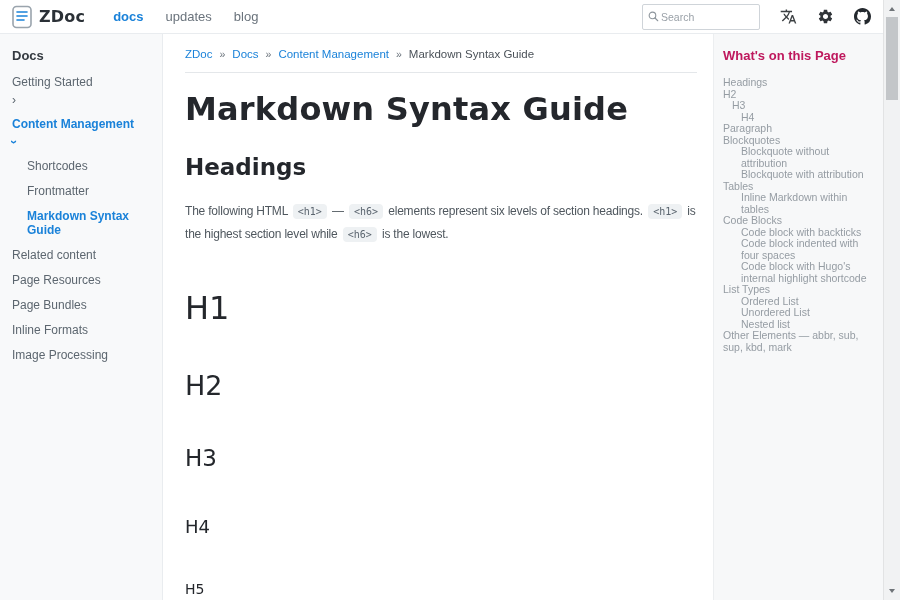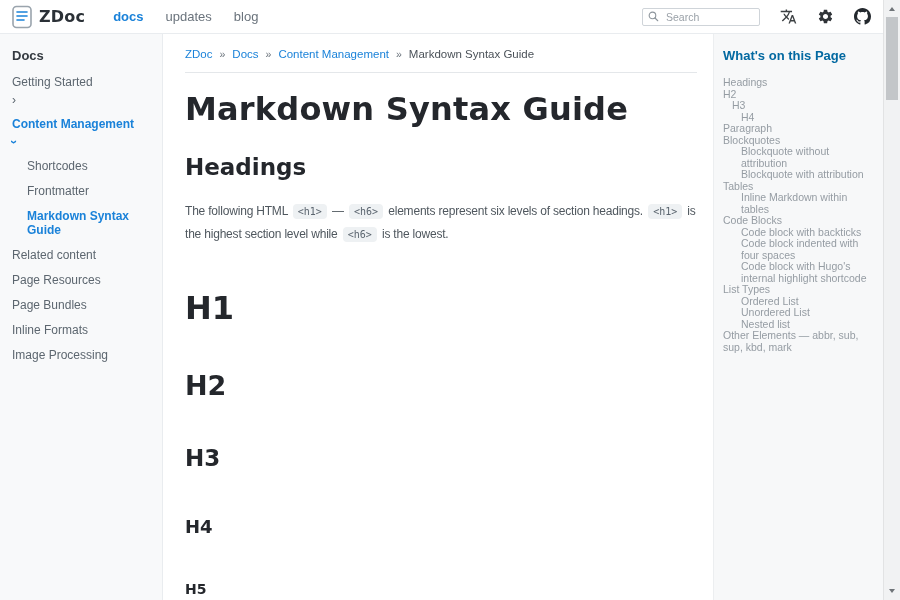--- a/index.html
+++ b/index.html
@@ -17,21 +17,21 @@
     display:flex; align-items:center; padding:0 12px; z-index:3;
   }
   .brand { display:flex; align-items:center; gap:7px; cursor:pointer; }
   .brand-name { font-size:16px; font-weight:700; color:#2b3137; letter-spacing:.2px;
     font-family:"DejaVu Sans", sans-serif; }
   .nav-links { display:flex; gap:22px; margin-left:28px; }
   .nav-link { font-size:13px; color:#6a737c; cursor:pointer; text-decoration:none; }
   .nav-link.active { color:#1a82d9; font-weight:700; }
   .nav-right { margin-left:auto; display:flex; align-items:center; gap:20px; }
   .search-box {
-    display:flex; align-items:center; gap:5px; width:118px; height:18px;
+    display:flex; align-items:center; width:118px; height:26px;
     border:1px solid #cfd4d9; border-radius:2px; background:#fff; padding:0 5px;
   }
   .search-box input {
     border:none; outline:none; width:100%; font-size:10.5px; color:#495057;
     background:transparent; font-family:"Liberation Sans", sans-serif;
   }
   .search-box input::placeholder { color:#9aa1a8; }
   .nav-icon { width:17px; height:17px; display:flex; align-items:center; justify-content:center; cursor:pointer; }
 
   
@@ -68,34 +68,34 @@
   .section-heading {
     font-family:"DejaVu Sans", sans-serif; font-size:23px; line-height:28px;
     font-weight:800; color:#24272c; margin-top:26px;
   }
   .para2 { font-size:12px; letter-spacing:-0.2px; line-height:22px; color:#4f575e; margin-top:14px; max-width:520px; }
   code.chip {
     font-family:"DejaVu Sans Mono", monospace; font-size:10px; background:#eef1f3;
     color:#5a646e; padding:2px 5px; border-radius:4px; margin:0 2px; letter-spacing:0;
   }
   .samples { margin-top:26px; }
-  .sample { font-family:"DejaVu Sans", sans-serif; font-weight:700; color:#24272c;margin-top:44px; }
+  .sample { font-family:"DejaVu Sans", sans-serif; font-weight:400; color:#24272c;margin-top:44px; }
   .sample.h1 { font-size:32px; line-height:36px; margin-bottom:28px; }
   .sample.h2 { font-size:27px; line-height:31px; margin-bottom:26px; }
   .sample.h3 { font-size:23px; line-height:27px; margin-bottom:20px; }
   .sample.h4 { font-size:18px; line-height:21px; margin-bottom:16px; }
   .sample.h5 { font-size:14px; line-height:17px; margin-bottom:12px; }
   .sample.h6 { font-size:12px; line-height:15px; }
 
   
   .toc {
     width:170px; flex:none; background:#f7f8f9; border-left:1px solid #eceef0;
     padding:14px 6px 0 9px;
   }
-  .toc-title { font-size:13px; font-weight:700; color:#0369a1; }
+  .toc-title { font-size:13px; font-weight:700; color:#be185d; }
   .toc-list { margin-top:14px; }
   .toc-item {
     display:block; font-size:10.5px; line-height:11.5px; color:#959ca3;
     cursor:pointer; text-decoration:none;
   }
   .toc-item.lvl1 { padding-left:9px; }
   .toc-item.lvl2 { padding-left:18px; }
 
   
   .scrollbar {

